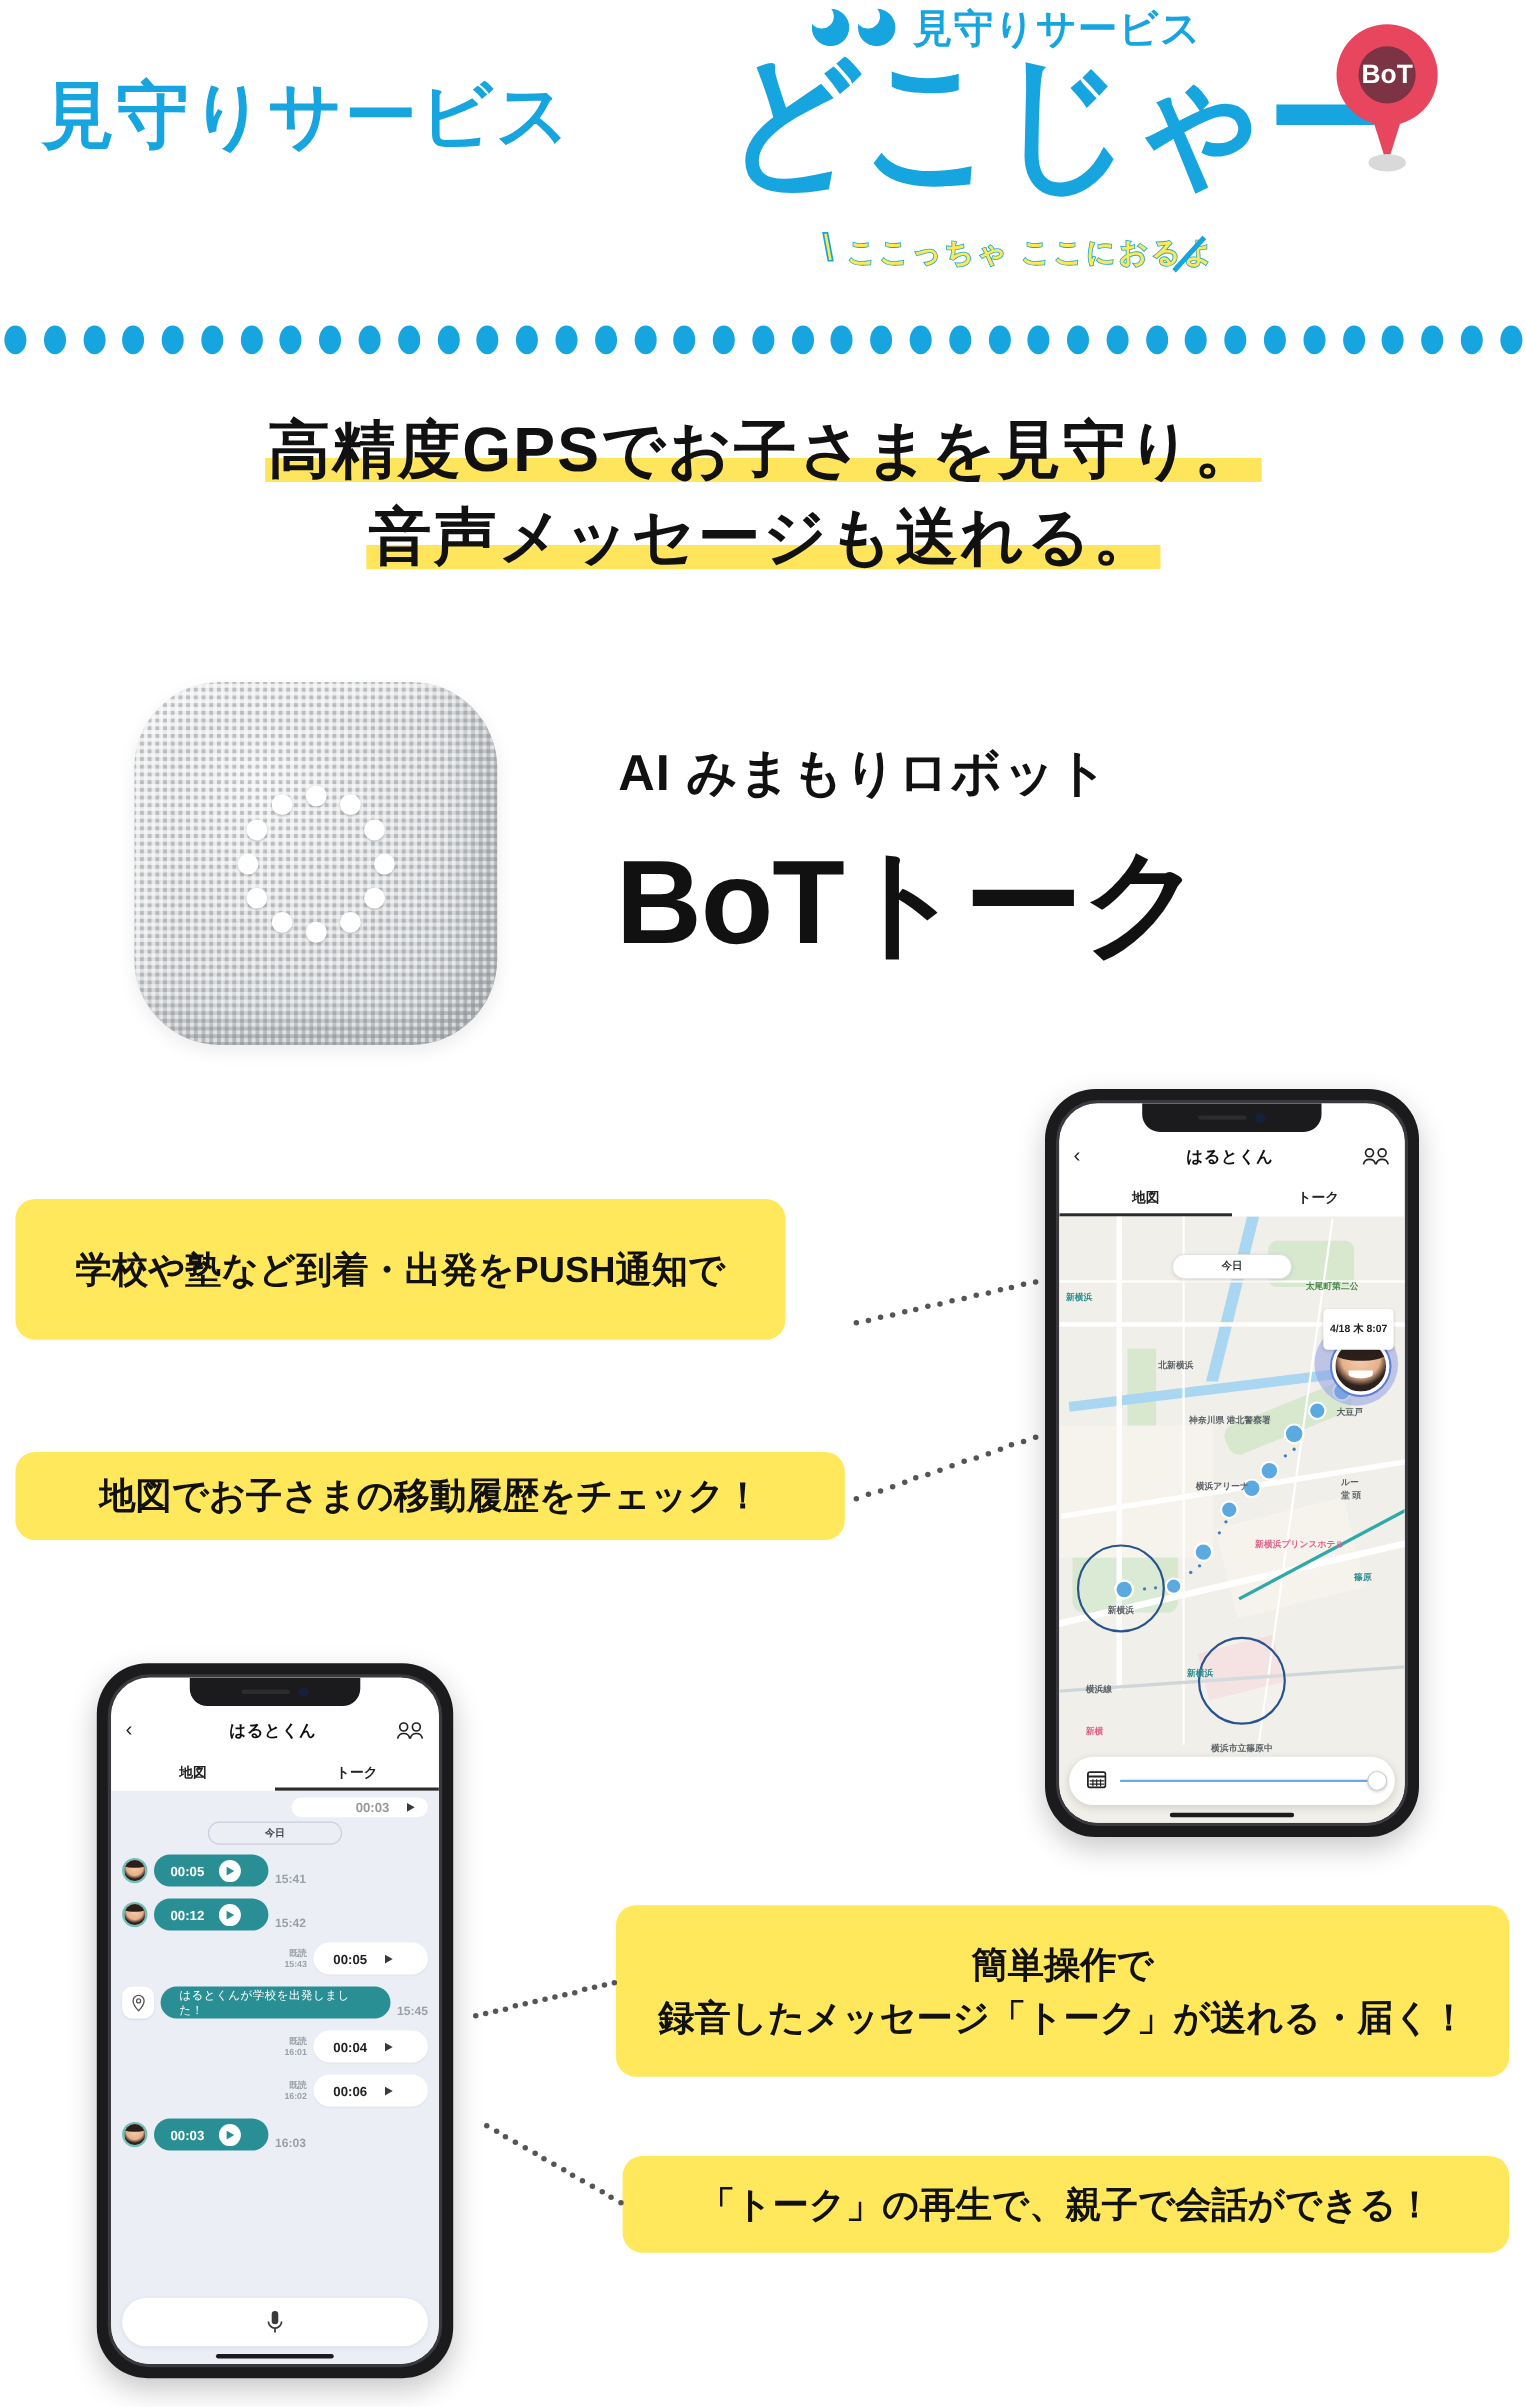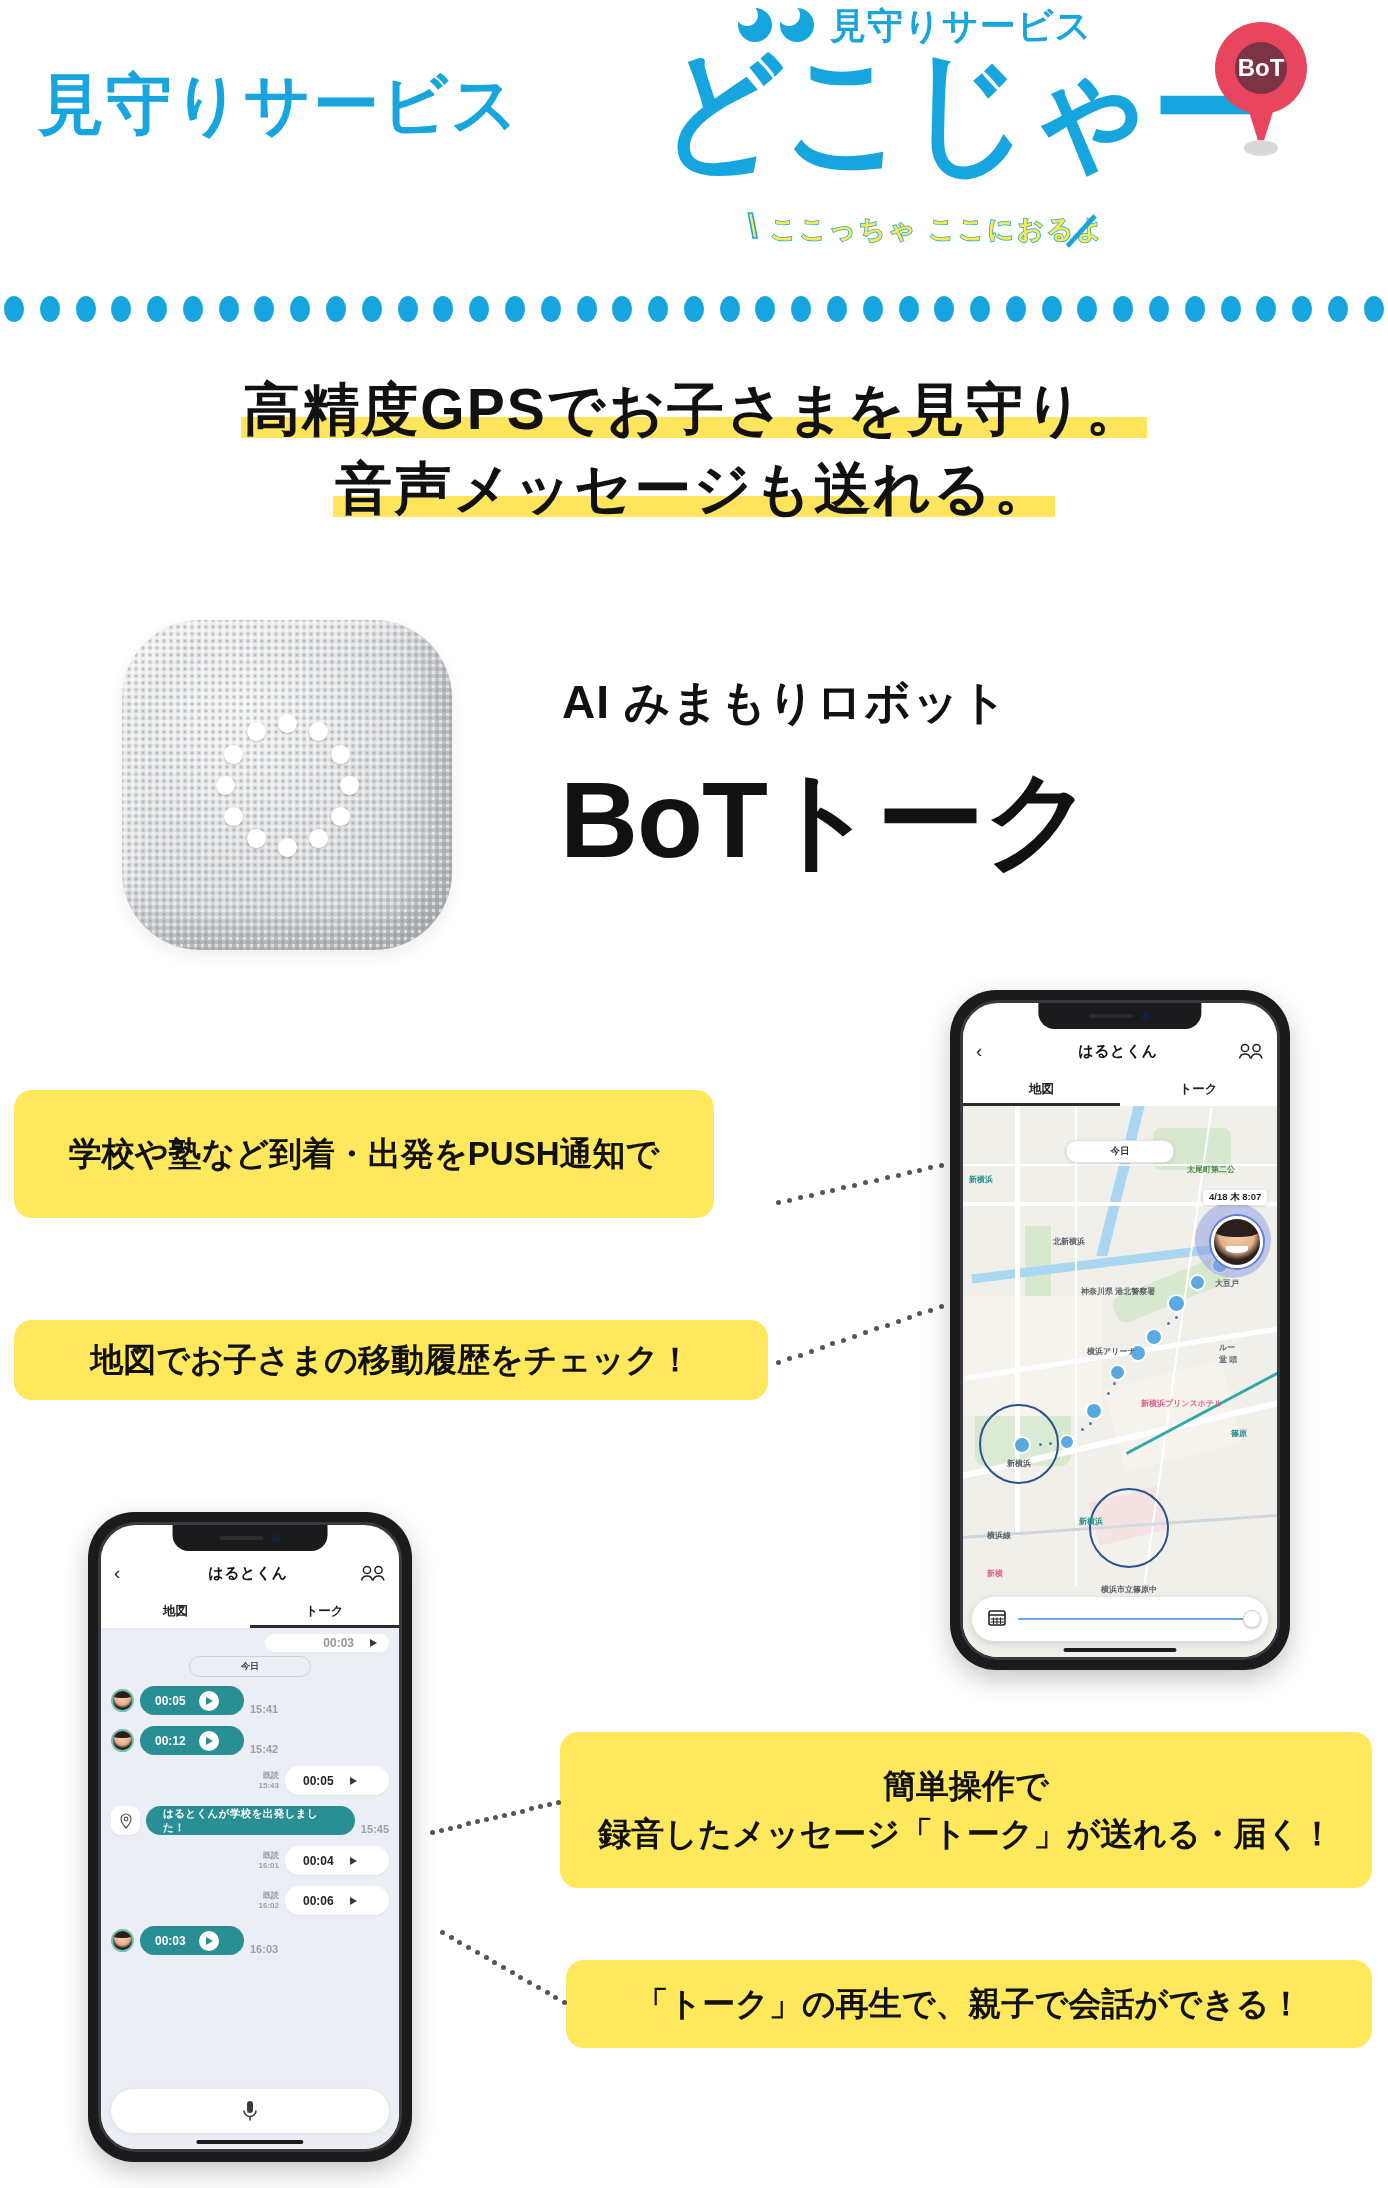--- a/index.html
+++ b/index.html
@@ -236,21 +236,21 @@
     content:""; position:absolute; left:-8%; top:-12%; width:116%; height:52%;
     background:#2b1f1c; border-radius:50% 50% 44% 44%;
   }
   .avatar-img::after {
     content:""; position:absolute; left:26%; top:58%; width:48%; height:16%;
     background:#fff; border-radius:0 0 50% 50%;
   }
 
   .time-badge {
     position:absolute; background:#fff; border-radius:4px;
-    font-size:9.5px; font-weight:700; color:#222; padding:1px 6px;
+    font-size:9.5px; font-weight:700; color:#222; padding:12px 6px;
     white-space:nowrap; box-shadow:0 1px 3px rgba(0,0,0,.16); z-index:7;
   }
 
   .map-slider {
     position:absolute; left:9px; right:9px; bottom:16px; height:44px;
     background:#fff; border-radius:22px; display:flex; align-items:center;
     padding:0 16px; gap:12px; box-shadow:0 2px 8px rgba(0,0,0,.14); z-index:8;
   }
   .slider-track { flex:1; height:2.5px; background:#6aa9e8; border-radius:2px; position:relative; }
   .slider-knob {
@@ -288,21 +288,21 @@
   }
   .bubble-me {
     background:#fff; color:#222; border-radius:20px;
     height:29px; display:flex; align-items:center; gap:16px;
     padding:0 12px 0 18px; font-size:12px; font-weight:600;
     box-shadow:0 1px 2px rgba(0,0,0,.05); min-width:104px;
   }
   .bubble-text {
     background:#2a8f95; color:#fff; border-radius:20px;
     height:29px; display:flex; align-items:center;
-    padding:0 17px; font-size:10.5px; font-weight:700; letter-spacing:.4px;
+    padding:0 17px; font-size:10.5px; font-weight:400; letter-spacing:.4px;
   }
   .play-circle {
     width:20px; height:20px; border-radius:50%; background:#fff;
     display:flex; align-items:center; justify-content:center; flex:0 0 auto;
   }
   .play-tri {
     width:0; height:0; border-left:7px solid #2a8f95;
     border-top:4.5px solid transparent; border-bottom:4.5px solid transparent;
     margin-left:2px;
   }

